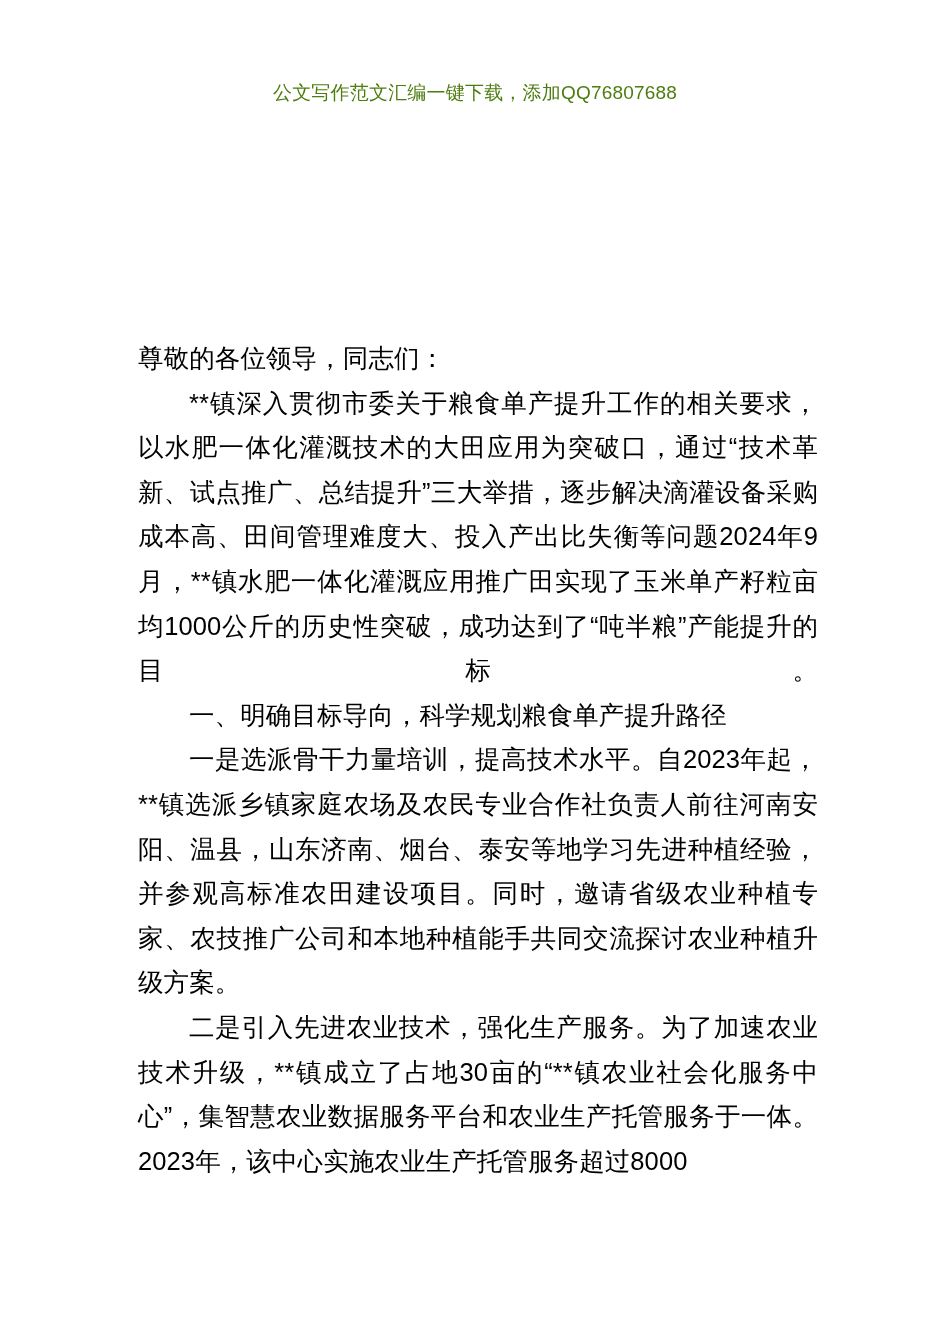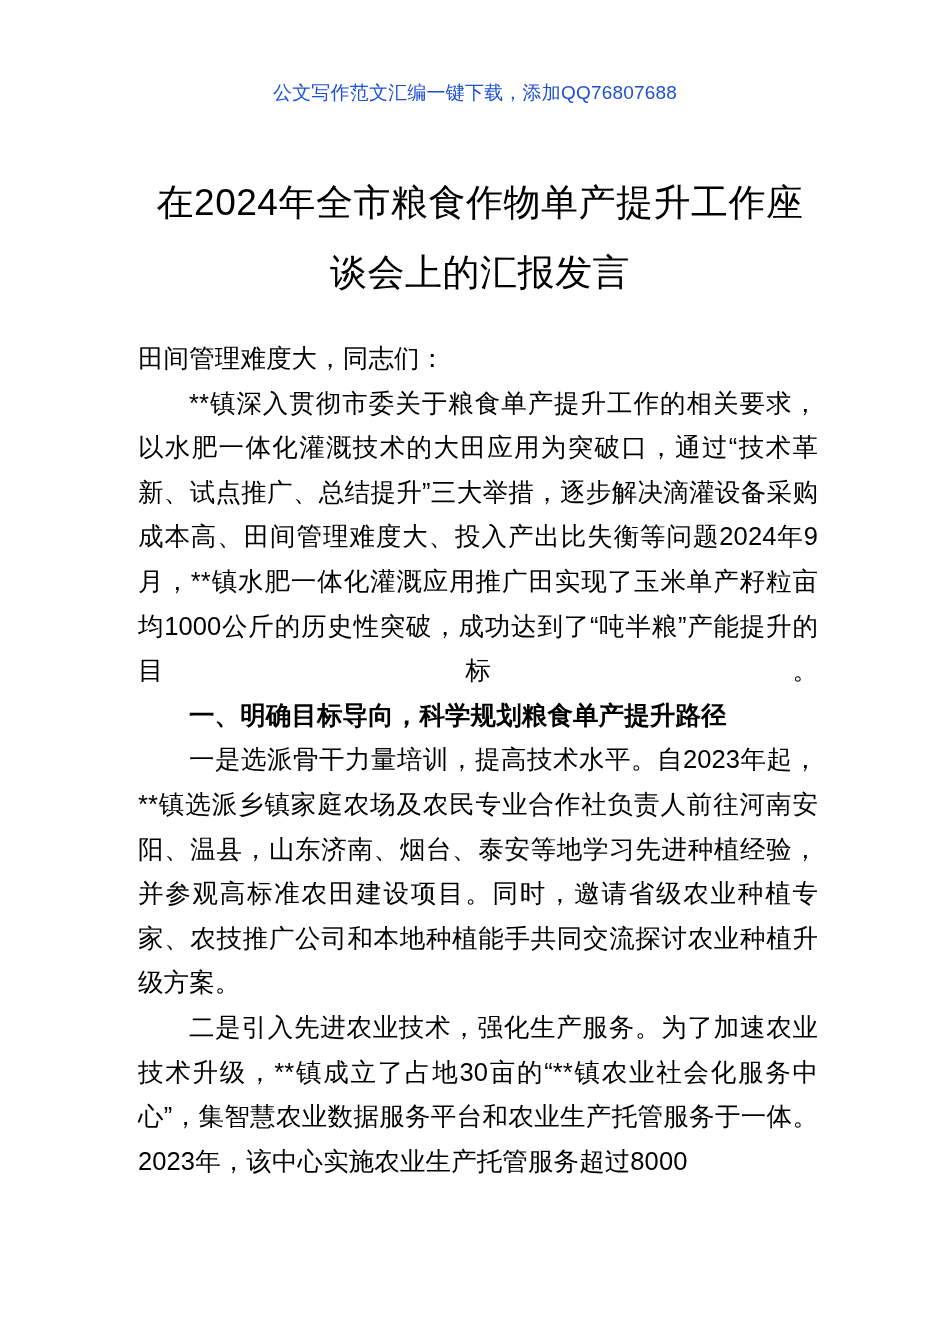--- a/index.html
+++ b/index.html
@@ -73,40 +73,39 @@
     text-indent: 0;
   }
 
   .para.last-line-stretch {
     text-align-last: justify;
   }
 
   .heading {
     margin: 0;
     text-indent: 2em;
-    font-weight: bold;
+    font-weight: normal;
     text-align: left;
   }
 
   .lead {
     font-weight: normal;
   }
 </style>
 </head>
 <body>
 
 <div class="page">
 
-  <div class="promo-header" style="color: #1d4ed8;">公文写作范文汇编一键下载，添加QQ76807688</div>
+  <div class="promo-header" style="color: #4d7c0f;">公文写作范文汇编一键下载，添加QQ76807688</div>
 
-  <div class="doc-title">在2024年全市粮食作物单产提升工作座谈会上的汇报发言</div>
 
   <div class="body-block">
 
-    <p class="para no-indent">田间管理难度大，同志们：</p>
+    <p class="para no-indent">尊敬的各位领导，同志们：</p>
 
     <p class="para last-line-stretch">**镇深入贯彻市委关于粮食单产提升工作的相关要求，以水肥一体化灌溉技术的大田应用为突破口，通过“技术革新、试点推广、总结提升”三大举措，逐步解决滴灌设备采购成本高、田间管理难度大、投入产出比失衡等问题2024年9月，**镇水肥一体化灌溉应用推广田实现了玉米单产籽粒亩均1000公斤的历史性突破，成功达到了“吨半粮”产能提升的目标。</p>
 
     <p class="heading">一、明确目标导向，科学规划粮食单产提升路径</p>
 
     <p class="para">
       <span class="lead">一是选派骨干力量培训，提高技术水平。</span><span>自2023年起，**镇选派乡镇家庭农场及农民专业合作社负责人前往河南安阳、温县，山东济南、烟台、泰安等地学习先进种植经验，并参观高标准农田建设项目。同时，邀请省级农业种植专家、农技推广公司和本地种植能手共同交流探讨农业种植升级方案。</span>
     </p>
 
 

